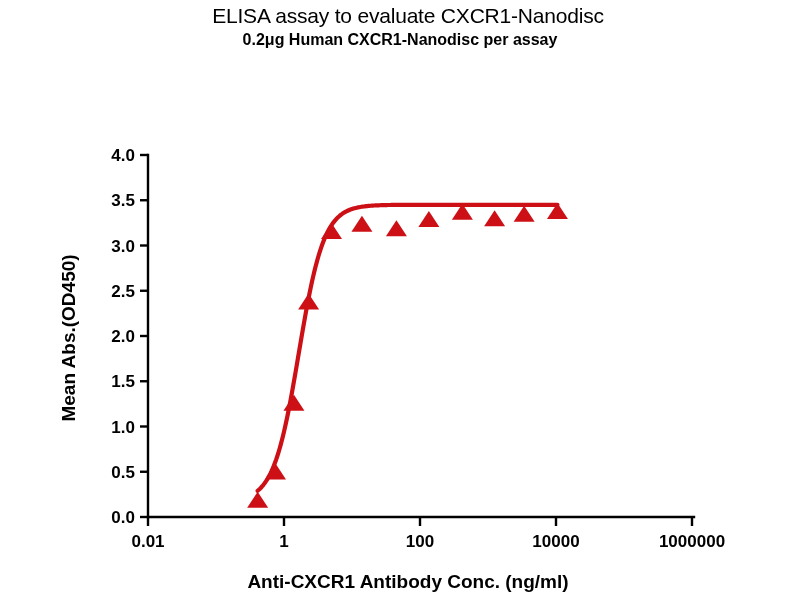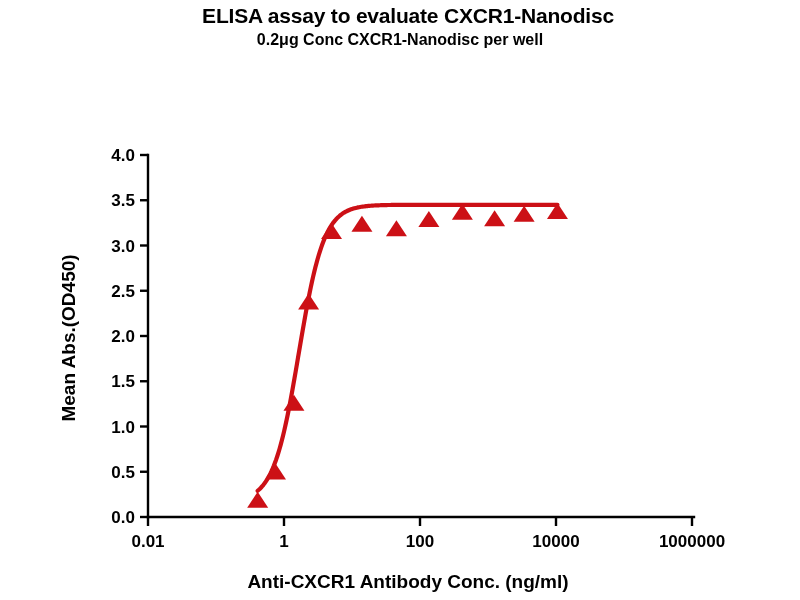--- a/index.html
+++ b/index.html
@@ -5,21 +5,21 @@
   html,body{margin:0;padding:0;}
   body{
     width:800px;height:600px;background:#ffffff;
     font-family:"Liberation Sans", sans-serif;
     color:#000000;overflow:hidden;position:relative;
   }
   #root{position:absolute;inset:0;}
 
   .title{
     position:absolute;left:0;right:0;top:4px;
-    text-align:center;font-size:21px;font-weight:bold;
+    text-align:center;font-size:21px;font-weight:normal;
     letter-spacing:-0.2px;
     padding-left:16px;
   }
   .subtitle{
     position:absolute;left:0;right:0;top:31px;
     text-align:center;font-size:16px;font-weight:bold;
   }
 
   .plot-wrap{position:absolute;left:0;top:0;width:800px;height:600px;}
   svg{display:block;}
@@ -43,21 +43,21 @@
     font-family:"Liberation Sans", sans-serif;fill:#000;
   }
   .fitline{fill:none;stroke-width:4.2;stroke-linecap:round;stroke-linejoin:round;}
 </style>
 </head>
 <body>
 
 <div id="root">
 
   <div class="title">ELISA assay to evaluate CXCR1-Nanodisc</div>
-  <div class="subtitle">0.2μg Conc CXCR1-Nanodisc per well</div>
+  <div class="subtitle">0.2μg Human CXCR1-Nanodisc per assay</div>
 
   <div class="plot-wrap">
     <svg width="800" height="600" viewBox="0 0 800 600">
 
       <g>
         <path id="x-axis" class="axis-line" d="M148 517 H694"></path>
         <path id="y-axis" class="axis-line" d="M148 517 V155"></path>
       </g>
 
       <g id="yticks-group">

